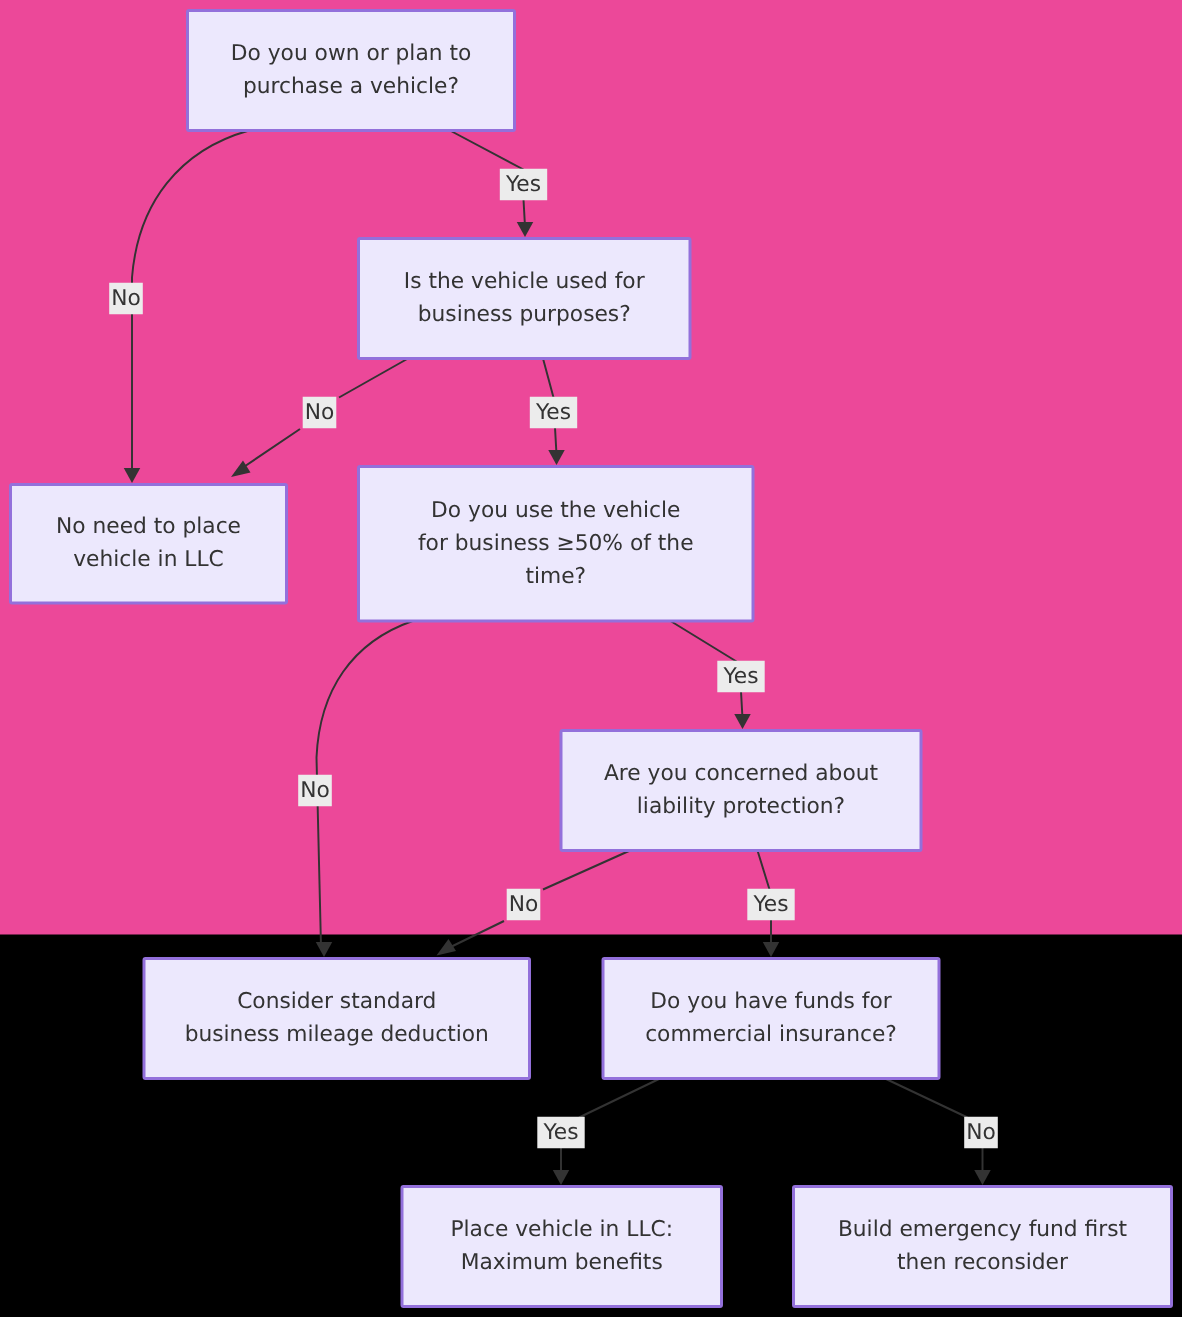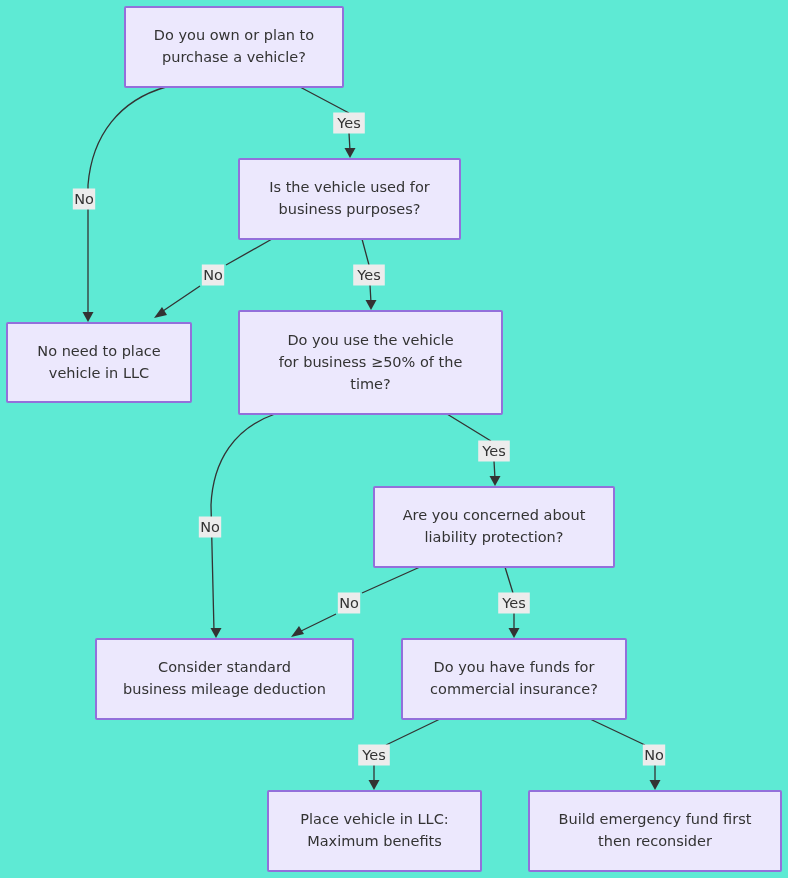--- a/index.html
+++ b/index.html
@@ -10,22 +10,22 @@
   }
   body {
     width: 788px;
     height: 878px;
     overflow: hidden;
     font-family: "DejaVu Sans", sans-serif;
   }
   #flowchart-root {
     position: relative;
     width: 788px;
-    height: 878px;
-    background: #5eead4;
+    height: 623px;
+    background: #ec4899;
   }
   svg.diagram {
     position: absolute;
     top: 0;
     left: 0;
     width: 788px;
     height: 878px;
     display: block;
   }
   .node-rect {

